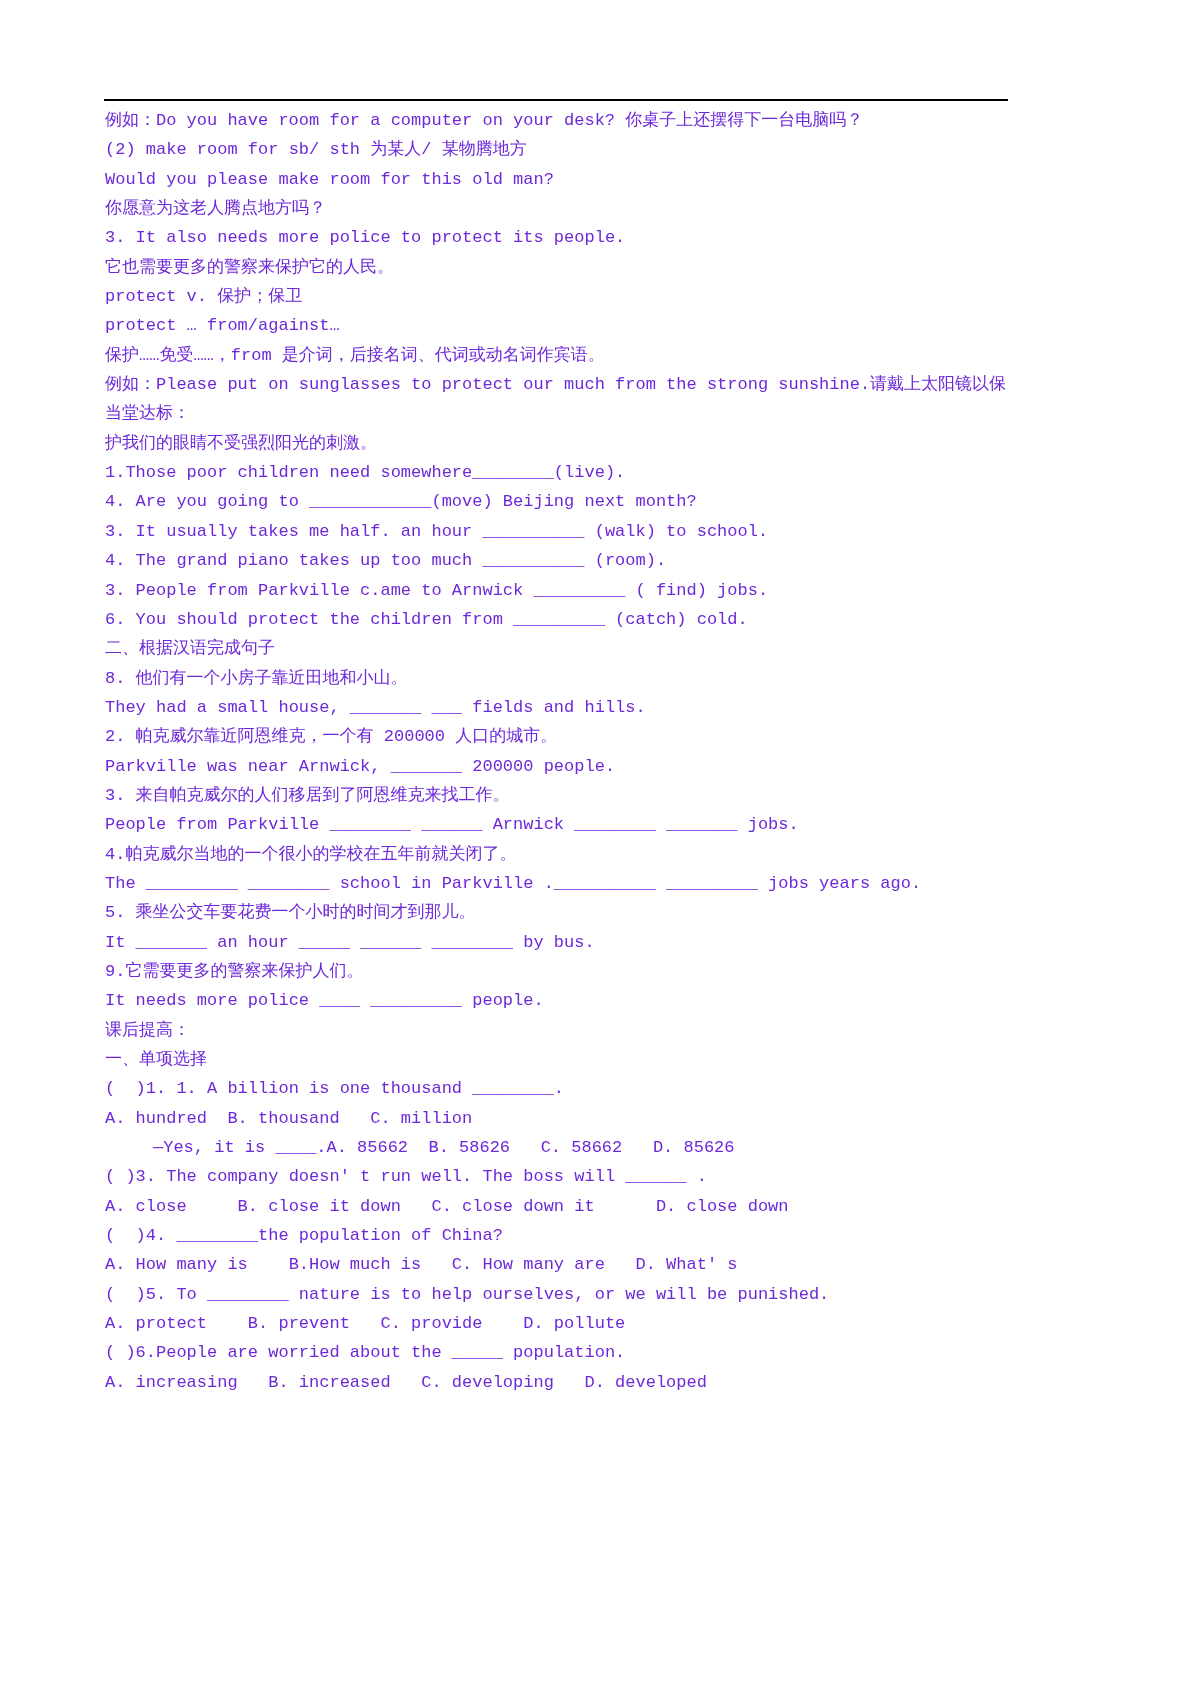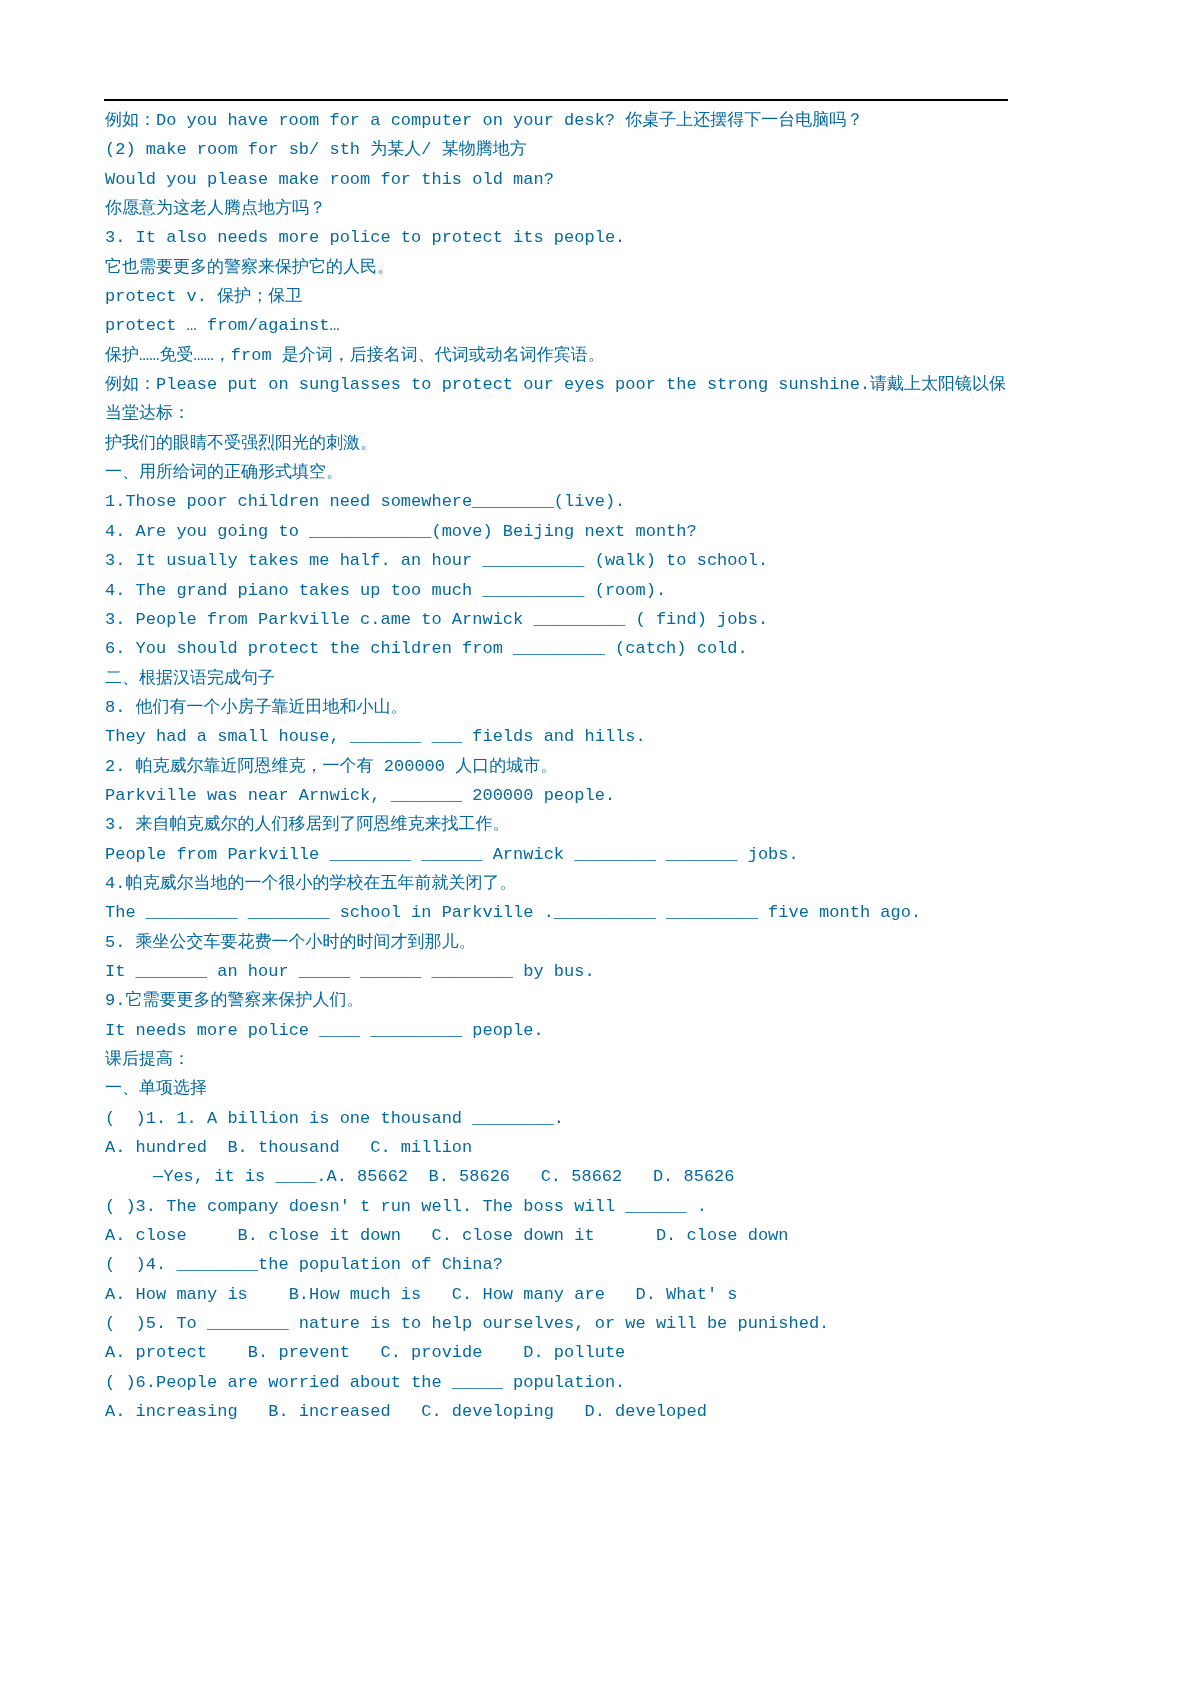--- a/index.html
+++ b/index.html
@@ -28,60 +28,59 @@
     position: absolute;
     left: 105px;
     top: 106px;
     width: 1010px;
   }
   .line {
     white-space: pre;
     font-size: 17px;
     line-height: 29.35px;
     min-height: 29.35px;
-    color: #0369a1;
+    color: #6d28d9;
   }
   .indent {
     padding-left: 48px;
   }
 </style>
 </head>
 <body>
 
 <div class="page">
   <div class="header-rule"></div>
   <div class="content">
     <div class="line">例如：Do you have room for a computer on your desk? 你桌子上还摆得下一台电脑吗？</div>
     <div class="line">(2) make room for sb/ sth 为某人/ 某物腾地方</div>
     <div class="line">Would you please make room for this old man?</div>
     <div class="line">你愿意为这老人腾点地方吗？</div>
     <div class="line">3. It also needs more police to protect its people.</div>
     <div class="line">它也需要更多的警察来保护它的人民。</div>
     <div class="line">protect v. 保护；保卫</div>
     <div class="line">protect … from/against…</div>
     <div class="line">保护……免受……，from 是介词，后接名词、代词或动名词作宾语。</div>
-    <div class="line">例如：Please put on sunglasses to protect our eyes poor the strong sunshine.请戴上太阳镜以保</div>
+    <div class="line">例如：Please put on sunglasses to protect our much from the strong sunshine.请戴上太阳镜以保</div>
     <div class="line">当堂达标：</div>
     <div class="line">护我们的眼睛不受强烈阳光的刺激。</div>
-    <div class="line">一、用所给词的正确形式填空。</div>
     <div class="line">1.Those poor children need somewhere________(live).</div>
     <div class="line">4. Are you going to ____________(move) Beijing next month?</div>
     <div class="line">3. It usually takes me half. an hour __________ (walk) to school.</div>
     <div class="line">4. The grand piano takes up too much __________ (room).</div>
     <div class="line">3. People from Parkville c.ame to Arnwick _________ ( find) jobs.</div>
     <div class="line">6. You should protect the children from _________ (catch) cold.</div>
     <div class="line">二、根据汉语完成句子</div>
     <div class="line">8. 他们有一个小房子靠近田地和小山。</div>
     <div class="line">They had a small house, _______ ___ fields and hills.</div>
     <div class="line">2. 帕克威尔靠近阿恩维克，一个有 200000 人口的城市。</div>
     <div class="line">Parkville was near Arnwick, _______ 200000 people.</div>
     <div class="line">3. 来自帕克威尔的人们移居到了阿恩维克来找工作。</div>
     <div class="line">People from Parkville ________ ______ Arnwick ________ _______ jobs.</div>
     <div class="line">4.帕克威尔当地的一个很小的学校在五年前就关闭了。</div>
-    <div class="line">The _________ ________ school in Parkville .__________ _________ five month ago.</div>
+    <div class="line">The _________ ________ school in Parkville .__________ _________ jobs years ago.</div>
     <div class="line">5. 乘坐公交车要花费一个小时的时间才到那儿。</div>
     <div class="line">It _______ an hour _____ ______ ________ by bus.</div>
     <div class="line">9.它需要更多的警察来保护人们。</div>
     <div class="line">It needs more police ____ _________ people.</div>
     <div class="line">课后提高：</div>
     <div class="line">一、单项选择</div>
     <div class="line">(  )1. 1. A billion is one thousand ________.</div>
     <div class="line">A. hundred  B. thousand   C. million</div>
     <div class="line indent">—Yes, it is ____.A. 85662  B. 58626   C. 58662   D. 85626</div>
     <div class="line">( )3. The company doesn' t run well. The boss will ______ .</div>

